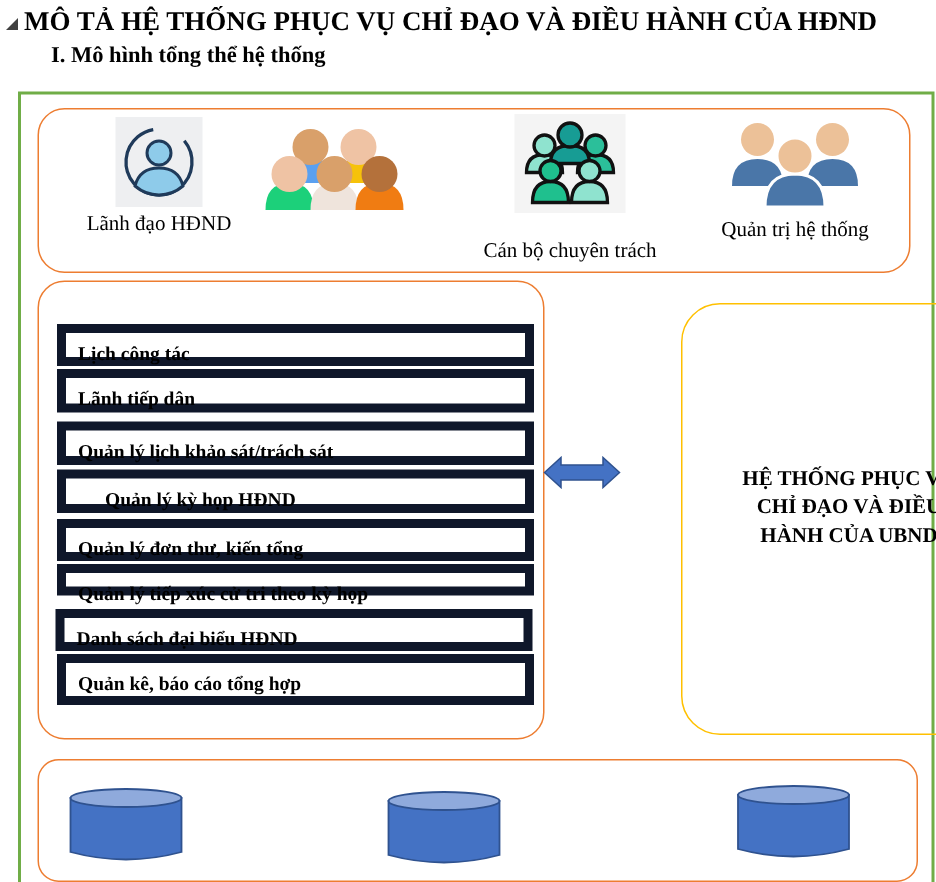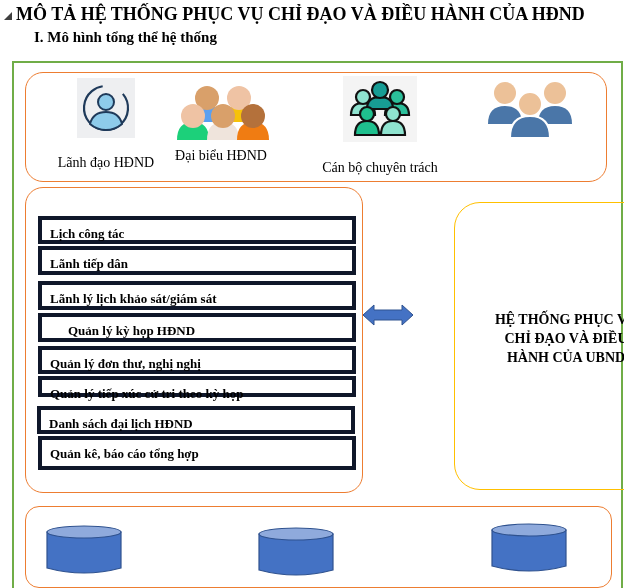--- a/index.html
+++ b/index.html
@@ -32,21 +32,21 @@
     .actor { position: absolute; display: flex; flex-direction: column; align-items: center; }
     .actor .icon-wrap { display: flex; align-items: center; justify-content: center; }
     .actor .label { font-size: 14px; white-space: nowrap; }
 
     .modules-box {
       position: absolute; left: 25px; top: 187px; width: 338px; height: 306px;
       border: 1.5px solid #ed7d31; border-radius: 18px;
     }
     .module {
       position: absolute; left: 38px; width: 318px;
-      border: 4px solid #0f172a; background: #fff;
+      border: 6px solid #0f172a; background: #fff;
       font-weight: bold; font-size: 13px; padding-left: 8px;
       display: flex; align-items: flex-start; padding-top: 6px;
       white-space: nowrap;
     }
 
     .arrow { position: absolute; left: 362px; top: 304px; width: 52px; height: 22px; }
 
     .ubnd-box {
       position: absolute; left: 418px; top: 202px; width: 224px; height: 288px;
       border: 1.5px solid #ffc000; border-radius: 26px;
@@ -77,39 +77,38 @@
 <div class="actors-box"></div>
 
 <div class="actor" style="left:40px; top:78px; width:132px;">
   <div class="icon-wrap" style="width:58px;height:60px;background:#eeeff1;">
     <svg width="54" height="56" viewBox="0 0 54 56">
       <circle cx="27" cy="28" r="22" fill="none" stroke="#1f3a5a" stroke-width="2.2" stroke-dasharray="115 25" transform="rotate(-40 27 28)"></circle>
       <path d="M11 44 Q14 32 27 32 Q40 32 43 44 Q36 50 27 50 Q18 50 11 44Z" fill="#8ecbea" stroke="#1f3a5a" stroke-width="2"></path>
       <circle cx="27" cy="22" r="8" fill="#8ecbea" stroke="#1f3a5a" stroke-width="2"></circle>
     </svg>
   </div>
-  <div class="label" style="margin-top:17px;">Lãnh đạo HĐND</div>
+  <div class="label" style="margin-top:4px;">Lãnh đạo HĐND</div>
 </div>
 
 <div class="actor" style="left:166px; top:82px; width:110px;">
   <div class="icon-wrap" style="width:100px;height:58px;">
     <svg width="100" height="58" viewBox="0 0 100 58">
       <path d="M18 40 Q18 24 36 24 Q54 24 54 40Z" fill="#5aa0f0"></path>
       <circle cx="36" cy="16" r="12" fill="#d9a06a"></circle>
       <path d="M52 40 Q52 24 68 24 Q84 24 84 40Z" fill="#f6c20a"></path>
       <circle cx="68" cy="16" r="12" fill="#efc3a4"></circle>
       <path d="M6 58 Q6 40 22 40 Q38 40 38 58Z" fill="#1cd07a"></path>
       <circle cx="22" cy="34" r="12" fill="#efc3a4"></circle>
       <path d="M36 58 Q36 40 52 40 Q68 40 68 58Z" fill="#efe4dc"></path>
       <circle cx="52" cy="34" r="12" fill="#d9a06a"></circle>
       <path d="M66 58 Q66 40 82 40 Q98 40 98 58Z" fill="#f07c12"></path>
       <circle cx="82" cy="34" r="12" fill="#b4713b"></circle>
     </svg>
   </div>
-  <div class="label" style="margin-top:8px;">Đại biểu HĐND</div>
 </div>
 
 <div class="actor" style="left:312px; top:76px; width:136px;">
   <div class="icon-wrap" style="width:74px;height:66px;background:#f4f4f4;">
     <svg width="70" height="60" viewBox="0 0 70 60">
       <g stroke="#111" stroke-width="2.2">
         <path d="M6 36 Q6 24 18 24 Q30 24 30 36Z" fill="#8fe3cf"></path>
         <circle cx="18" cy="18" r="7" fill="#8fe3cf"></circle>
         <path d="M40 36 Q40 24 52 24 Q64 24 64 36Z" fill="#2bbf9a"></path>
         <circle cx="52" cy="18" r="7" fill="#2bbf9a"></circle>
@@ -129,30 +128,31 @@
   <div class="icon-wrap" style="width:84px;height:58px;">
     <svg width="84" height="58" viewBox="0 0 84 58">
       <path d="M0 44 Q0 26 17 26 Q34 26 34 44Z" fill="#4a76a8"></path>
       <circle cx="17" cy="13" r="11" fill="#ecc198"></circle>
       <path d="M50 44 Q50 26 67 26 Q84 26 84 44Z" fill="#4a76a8"></path>
       <circle cx="67" cy="13" r="11" fill="#ecc198"></circle>
       <path d="M22 58 Q22 36 42 36 Q62 36 62 58Z" fill="#4a76a8" stroke="#fff" stroke-width="2"></path>
       <circle cx="42" cy="24" r="12" fill="#ecc198" stroke="#fff" stroke-width="2"></circle>
     </svg>
   </div>
+  <div class="label" style="margin-top:8px;">Quản trị hệ thống</div>
 </div>
 
 <div class="modules-box"></div>
 <div class="module" style="top:216px;height:28px;">Lịch công tác</div>
 <div class="module" style="top:246px;height:29px;">Lãnh tiếp dân</div>
-<div class="module" style="top:281px;height:29px;">Lãnh lý lịch khảo sát/giám sát</div>
+<div class="module" style="top:281px;height:29px;">Quản lý lịch khảo sát/trách sát</div>
 <div class="module" style="top:313px;height:29px;padding-left:26px;">Quản lý kỳ họp HĐND</div>
-<div class="module" style="top:346px;height:28px;">Quản lý đơn thư, nghị nghị</div>
+<div class="module" style="top:346px;height:28px;">Quản lý đơn thư, kiến tổng</div>
 <div class="module" style="top:376px;height:21px;">Quản lý tiếp xúc cử tri theo kỳ họp</div>
-<div class="module" style="top:406px;height:28px;left:37px;">Danh sách đại lịch HĐND</div>
+<div class="module" style="top:406px;height:28px;left:37px;">Danh sách đại biểu HĐND</div>
 <div class="module" style="top:436px;height:34px;">Quản kê, báo cáo tổng hợp</div>
 
 <svg class="arrow" viewBox="0 0 52 22">
   <path d="M1 11 L12 1 L12 6 L40 6 L40 1 L51 11 L40 21 L40 16 L12 16 L12 21Z" fill="#4472c4" stroke="#2f528f" stroke-width="1"></path>
 </svg>
 
 <div class="ubnd-box">
   <div class="ubnd-text">HỆ THỐNG PHỤC VỤ CHỈ ĐẠO VÀ ĐIỀU HÀNH CỦA UBND</div>
 </div>
 

